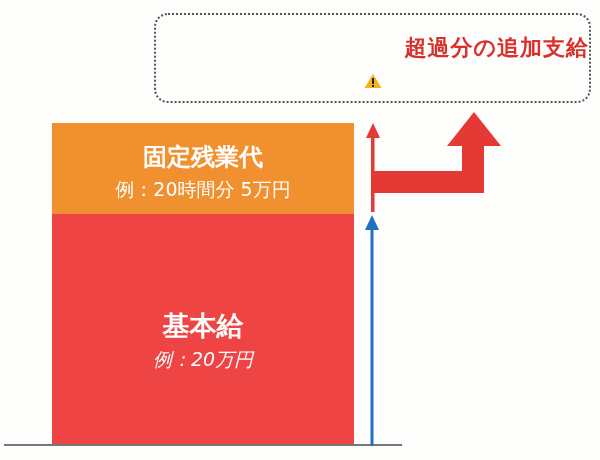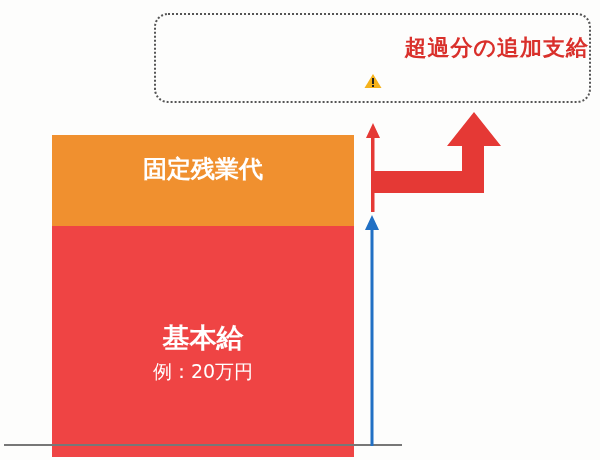--- a/index.html
+++ b/index.html
@@ -15,29 +15,29 @@
   .note-title {
     position: absolute; left: 0; right: 0; top: 18px;
     font-size: 22px; font-weight: bold; color: #d9302b; letter-spacing: 1px; text-align: right;
   }
   .note-sub {
     position: absolute; left: 0; right: 0; top: 58px;
     font-size: 15px; color: #222; display: flex; justify-content: center; align-items: center; gap: 6px;
   }
   .warn-icon { width: 18px; height: 16px; display: inline-block; }
   .block {
-    position: absolute; left: 52px; width: 302px; color: #fff; text-align: center; margin-top: 12px;
+    position: absolute; left: 52px; width: 302px; color: #fff; text-align: center;
   }
   .block-orange { top: 123px; height: 91px; background: #f0902f; }
   .block-blue { top: 214px; height: 231px; background: #ef4444; }
   .block-title { font-size: 24px; font-weight: bold; }
   .block-orange .block-title { position: absolute; left: 0; right: 0; top: 18px; }
   .block-orange .block-sub { position: absolute; left: 0; right: 0; top: 54px; font-size: 19px; }
   .block-blue .block-title { position: absolute; left: 0; right: 0; top: 94px; font-size: 27px; }
-  .block-blue .block-sub { position: absolute; left: 0; right: 0; top: 133px; font-size: 19px; }
+  .block-blue .block-sub { position: absolute; left: 0; right: 0; top: 133px; font-size: 19px; font-style: italic; }
   .baseline {
     position: absolute; left: 4px; top: 444px; width: 398px; height: 2px; background: #777;
   }
   svg.arrows { position: absolute; left: 0; top: 0; }
 </style>
 </head>
 <body>
 
 <div class="note-box">
   <div class="note-title">超過分の追加支給</div>
@@ -45,20 +45,21 @@
     <svg class="warn-icon" viewBox="0 0 18 16">
       <polygon points="9,1 17.5,15 0.5,15" fill="#f5b21b"></polygon>
       <rect x="8" y="5" width="2" height="6" fill="#222"></rect>
       <rect x="8" y="12" width="2" height="2" fill="#222"></rect>
     </svg>
   </div>
 </div>
 
 <div class="block block-orange">
   <div class="block-title">固定残業代</div>
+  <div class="block-sub">例：20時間分 5万円</div>
 </div>
 
 <div class="block block-blue">
   <div class="block-title">基本給</div>
   <div class="block-sub">例：20万円</div>
 </div>
 
 <div class="baseline"></div>
 
 <svg class="arrows" width="600" height="460">

